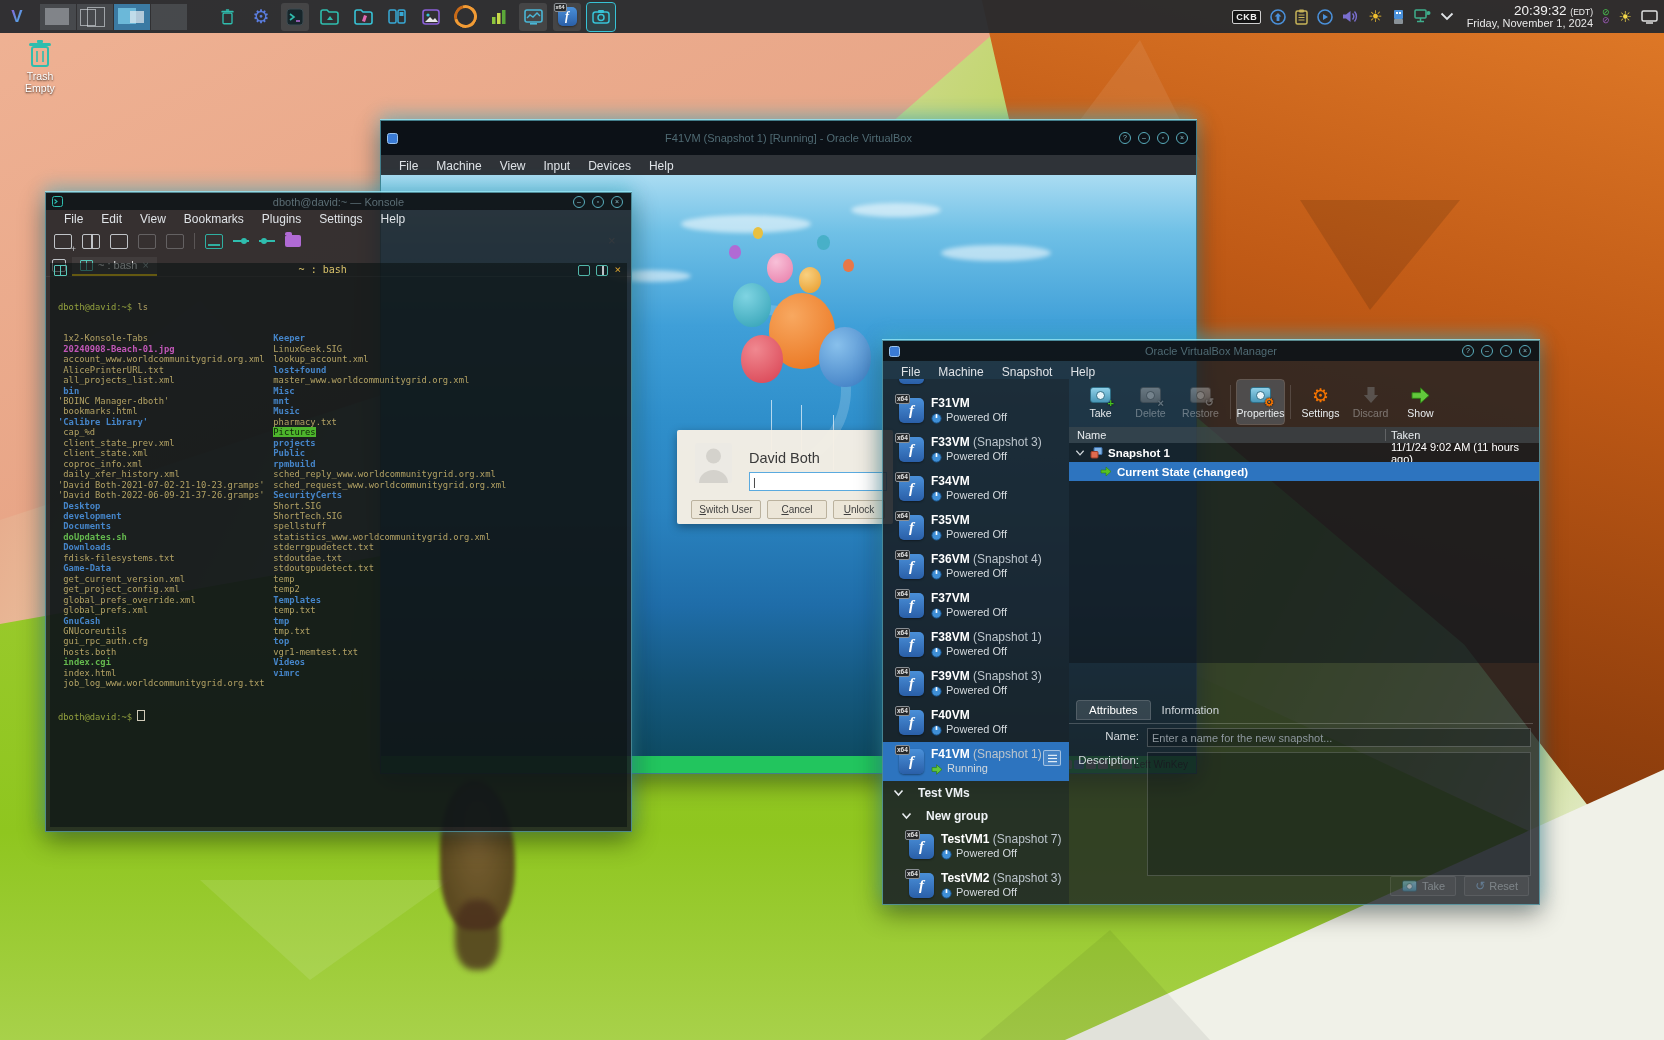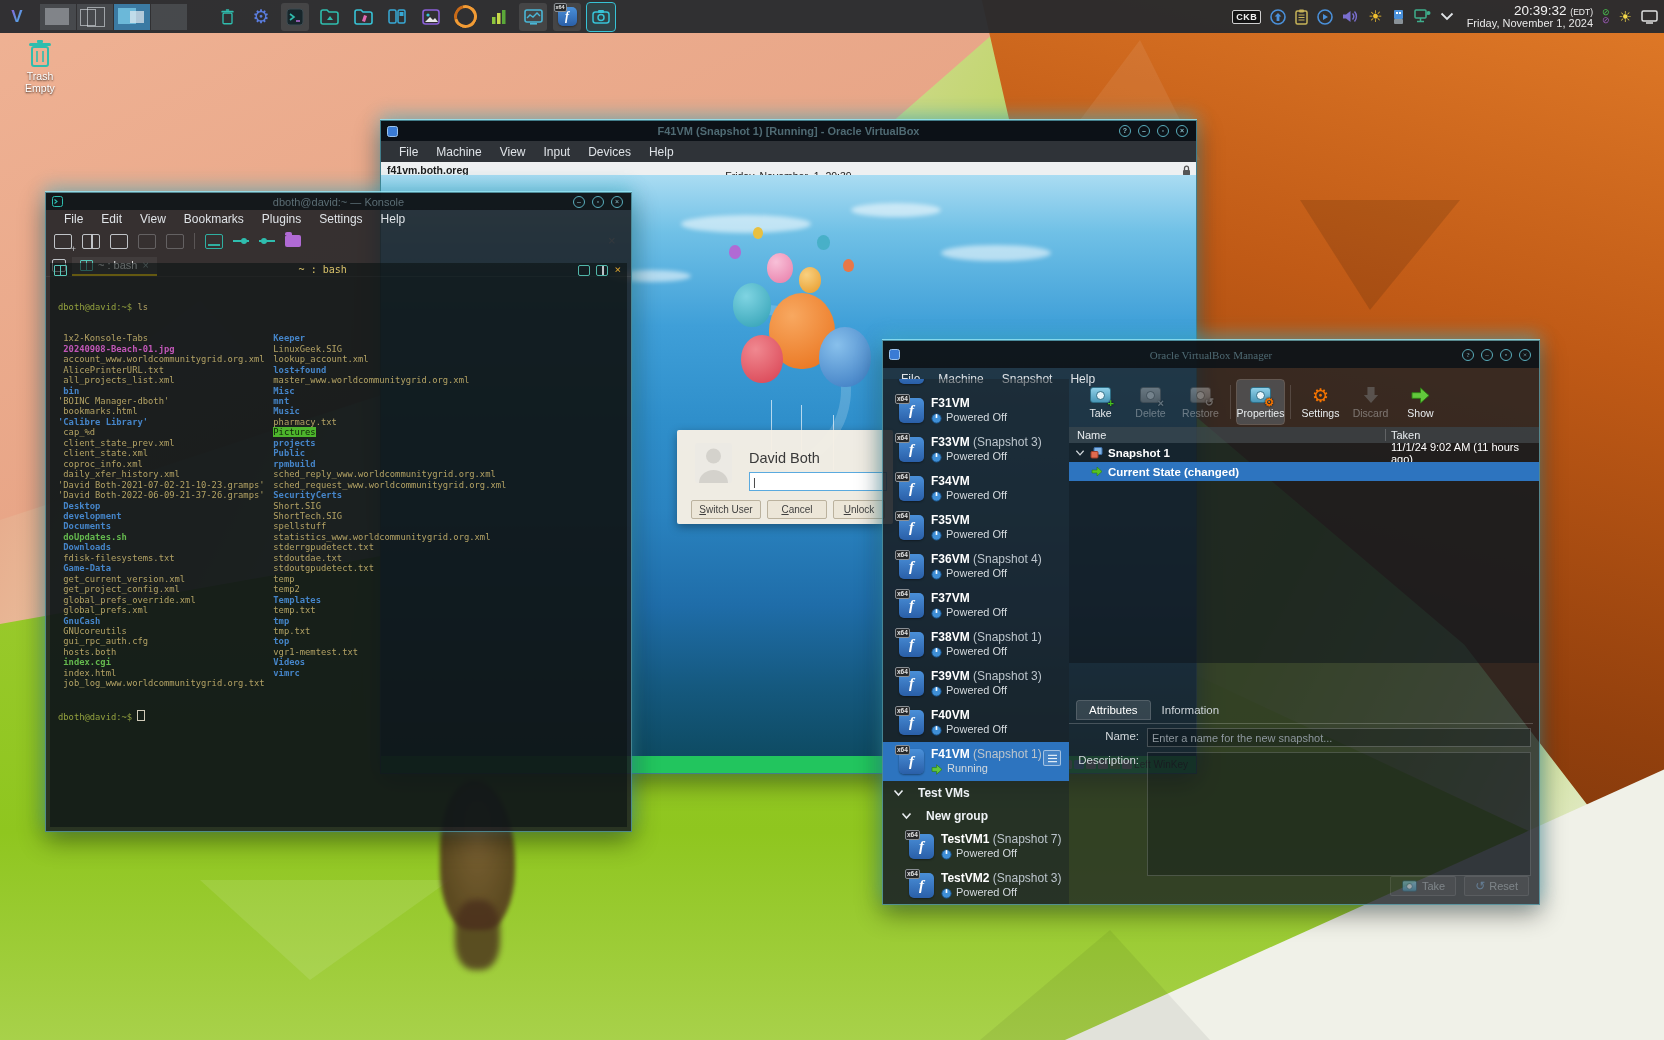--- a/index.html
+++ b/index.html
@@ -81,21 +81,21 @@
   .c0{width:210px;flex:none;}
   .tp{color:#b3a264;}
   .td{color:#4585c9;font-weight:bold;}
   .te{color:#64b94e;font-weight:bold;}
   .ti{color:#c257b8;font-weight:bold;}
   .tsel{background:#4db52c;color:#0d2408;}
   .tprompt{color:#93a13e;}
   .cursor{display:inline-block;width:6px;height:9px;border:1px solid #cfcab8;vertical-align:-1px;}
   
   #vmwin{left:380px;top:120px;width:815px;height:652px;background:#0f171d;z-index:20;}
-  #vmwin .titlebar{height:20px;background:rgba(12,18,23,.97);font-weight:bold;}
+  #vmwin .titlebar{height:34px;background:rgba(12,18,23,.97);}
   #vmwin .title{font-size:11px;color:#4f6a73;}
   #vmmenu{height:21px;background:#2f3338;}
   #vminfo{height:16px;background:#eef0f1;display:flex;align-items:center;font-size:10.5px;color:#1a1a1a;position:relative;}
   #vminfo .host{font-weight:bold;padding-left:6px;}
   #vminfo .dt{position:absolute;left:0;right:0;text-align:center;white-space:pre;margin-top:12px;}
   #guest{position:absolute;left:0;right:0;top:54px;bottom:17px;overflow:hidden;
     background:linear-gradient(180deg,#aadcf2 0%,#6fc0e6 10%,#3f9fd8 26%,#2f8fcb 42%,#2a83c0 58%,#1f6da9 74%,#15597f 88%,#0e4b63 100%);}
   .cloud{position:absolute;background:rgba(255,255,255,.55);border-radius:50%;filter:blur(2px);}
   .balloon{position:absolute;border-radius:50% 50% 48% 48%;}
   .bstring{position:absolute;width:1px;background:rgba(255,255,255,.65);}
@@ -108,21 +108,21 @@
   #lockname{position:absolute;left:72px;top:20px;font-size:14.5px;color:#3a3a3a;}
   #lockinput{position:absolute;left:72px;top:42px;width:130px;height:17px;background:#fff;
     border:1px solid #5aaadf;font-size:11px;padding:0 3px;color:#333;}
   .lockbtn{position:absolute;top:70px;height:17px;background:#ece6d8;border:1px solid #bbb29e;border-radius:2px;
     font-size:10px;color:#3f3f3f;display:flex;align-items:center;justify-content:center;}
   #vmstatus{position:absolute;left:0;right:0;bottom:0;height:17px;background:#22c55e;display:flex;
     align-items:center;justify-content:flex-end;gap:2px;padding-right:8px;font-size:10px;color:#333;}
   .stico{width:10px;height:9px;border-radius:1.5px;background:#9aa2a8;}
   
   #vboxmgr{left:882px;top:340px;width:656px;height:563px;background:rgba(26,31,36,.80);z-index:40;}
-  #vboxmgr .titlebar{height:27px;background:rgba(12,18,23,.88);font-family:Liberation Serif, serif;}
+  #vboxmgr .titlebar{height:20px;background:rgba(12,18,23,.88);}
   #vboxmgr .title{font-size:11px;color:#4f6a73;}
   #mgrmenu{height:22px;}
   #mgrbody{position:absolute;left:0;right:0;top:38px;bottom:0;display:flex;}
   #vmlistpane{width:186px;flex:none;background:rgba(25,33,40,.45);overflow:hidden;position:relative;}
   .vrow{height:39px;display:flex;align-items:center;padding-left:16px;position:relative;}
   .vrow.vind{padding-left:26px;}
   .vrow.vsel{background:#2d74bf;}
   .vrow.vpart{margin-top:-27px;}
   .fico{width:25px;height:25px;flex:none;border-radius:5px;background:linear-gradient(#4a90d9,#2a5fa8);
     color:#fff;font-weight:bold;font-size:15px;font-family:"Liberation Serif",serif;font-style:italic;
@@ -159,21 +159,21 @@
   .tsep{width:1px;height:34px;background:rgba(255,255,255,.15);margin:0 3px;}
   #snapheader{position:absolute;left:0;right:0;top:48px;height:16px;background:rgba(125,145,155,.28);
     font-size:11px;color:#e8ecef;display:flex;align-items:center;}
   #snapheader .hname{padding-left:8px;flex:1;}
   #snapheader .htaken{width:148px;flex:none;border-left:1px solid rgba(255,255,255,.2);padding-left:5px;}
   #snaptreebg{position:absolute;left:0;right:0;top:48px;bottom:241px;background:rgba(14,22,28,.55);}
   #snaprow1{position:absolute;left:0;right:0;top:64px;height:19px;display:flex;align-items:center;font-size:11.5px;color:#fff;}
   #snaprow1 .nm{font-weight:bold;flex:1;display:flex;align-items:center;gap:5px;padding-left:6px;}
   #snaprow1 .tk{width:148px;flex:none;font-weight:normal;font-size:11px;padding-left:5px;}
   #snaprow2{position:absolute;left:0;right:0;top:83px;height:19px;background:#2d74bf;display:flex;
-    align-items:center;gap:5px;padding-left:22px;font-size:11.5px;font-weight:bold;color:#fff;}
+    align-items:center;gap:5px;padding-left:31px;font-size:11.5px;font-weight:bold;color:#fff;}
   #snaptabs{position:absolute;left:0;top:318px;height:22px;display:flex;align-items:flex-end;padding-left:8px;font-size:11.5px;}
   .stab{padding:3px 12px;color:#cdd3d8;}
   .stab.on{background:rgba(255,255,255,.13);outline:1px solid rgba(255,255,255,.25);color:#fff;border-radius:2px 2px 0 0;}
   #snapformline{position:absolute;left:0;right:6px;top:344px;height:1px;background:rgba(255,255,255,.2);}
   .flabel{position:absolute;width:70px;text-align:right;font-size:11.5px;color:#d3d9dd;}
   #snapnameinput{position:absolute;left:78px;right:8px;top:349px;height:17px;background:rgba(8,14,20,.35);
     border:1px solid rgba(255,255,255,.22);color:#ddd;font-size:11px;padding:0 4px;font-family:"Liberation Sans",sans-serif;}
   #snapnameinput::placeholder{color:#8e979e;}
   #snapdesc{position:absolute;left:78px;right:8px;top:373px;height:118px;background:rgba(8,14,20,.30);
     border:1px solid rgba(255,255,255,.18);resize:none;color:#ddd;font-family:"Liberation Sans",sans-serif;}

